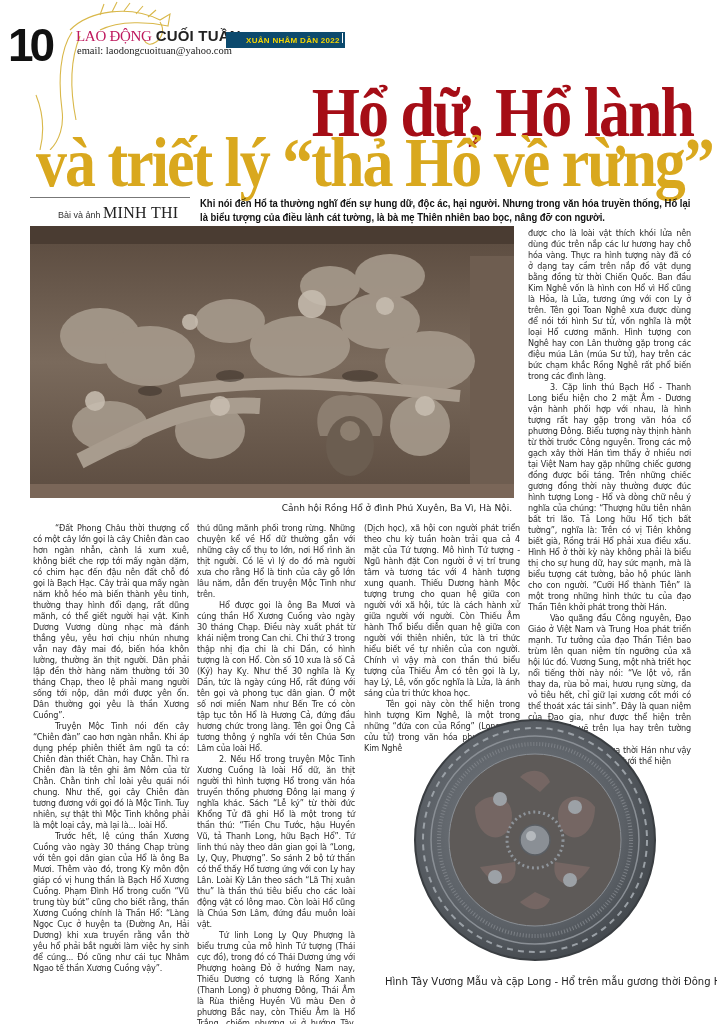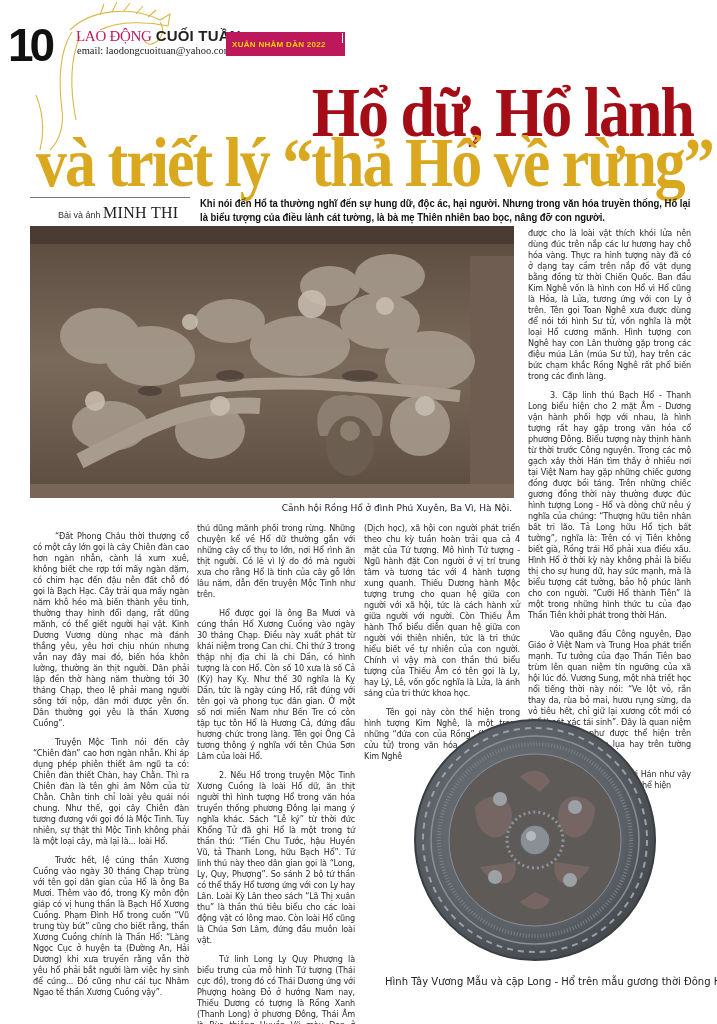--- a/index.html
+++ b/index.html
@@ -6,41 +6,41 @@
   html, body { width:717px; height:1024px; overflow:hidden; background:#ffffff; }
   body { position:relative; font-family:"Liberation Sans", sans-serif; color:#1a1a1a; }
 
   
   .tiger-outline { position:absolute; left:0; top:0; width:190px; height:150px; }
   .page-num { position:absolute; left:8px; top:22px; font-family:"Liberation Sans", sans-serif; font-weight:900; font-size:46px; letter-spacing:-4px; color:#111; line-height:1; }
   .brand { position:absolute; left:76px; top:28px; font-size:15px; line-height:1; white-space:nowrap; }
   .brand .b1 { font-family:"Liberation Serif", serif; color:#be185d; letter-spacing:-0.3px; }
   .brand .b2 { font-family:"Liberation Sans", sans-serif; font-weight:900; color:#222; letter-spacing:0.2px; }
   .email { position:absolute; left:77px; top:45px; font-family:"Liberation Serif", serif; font-size:10.5px; color:#222; }
-  .issue-bar { position:absolute; left:226px; top:32px; width:119px; height:24px; background:#be185d; display:flex; align-items:center; padding-left:6px; }
+  .issue-bar { position:absolute; left:226px; top:32px; width:119px; height:16px; background:#0c4a6e; display:flex; align-items:center; padding-left:20px; }
   .issue-bar span { font-size:8px; font-weight:bold; color:#f4d400; letter-spacing:0.3px; font-family:"Liberation Sans", sans-serif; }
   .issue-bar .sep { position:absolute; right:2px; top:1px; width:1px; height:10px; background:#fff; }
 
   
   .headline-1 { position:absolute; right:24px; top:78px; font-family:"Liberation Serif", serif; font-size:62px; line-height:1; color:#a50d16; letter-spacing:-2px; transform:scaleY(1.12); transform-origin:top right; white-space:nowrap; }
   .headline-2 { position:absolute; left:36px; top:128px; font-family:"Liberation Serif", serif; font-size:62px; line-height:1; color:#d9a81e; letter-spacing:-2px; transform:scaleY(1.12); transform-origin:top left; white-space:nowrap; }
 
   .byline-rule { position:absolute; left:30px; top:197px; width:160px; height:1px; background:#777; }
   .byline { position:absolute; left:58px; top:204px; font-size:9px; color:#333; }
   .byline .author { font-family:"Liberation Serif", serif; font-size:16px; color:#222; letter-spacing:0.3px; }
   .sapo { position:absolute; left:200px; top:197px; width:500px; font-family:"Liberation Sans", sans-serif; font-weight:bold; font-size:10.3px; line-height:14px; color:#111; transform:scaleX(0.92); transform-origin:left top; width:543px; }
 
   
   .photo-top { position:absolute; left:30px; top:226px; width:484px; height:272px; overflow:hidden; background:#6b5a4c; }
   .photo-caption-1 { position:absolute; right:205px; top:503px; font-family:"DejaVu Sans", sans-serif; font-size:9px; color:#222; white-space:nowrap; }
 
   
   .col { position:absolute; font-family:"DejaVu Sans", sans-serif; font-size:8.1px; line-height:11px; color:#2a2a2a; text-align:justify; letter-spacing:-0.15px; }
   .col p { text-indent:0; }
-  .col p.ind { text-indent:22px;margin-top:8px; }
+  .col p.ind { text-indent:22px; }
   .col-1 { left:33px; top:523px; width:156px; }
   .col-2 { left:197px; top:523px; width:158px; }
   .col-3 { left:364px; top:523px; width:156px; }
   .col-4 { left:528px; top:228px; width:163px; }
 
   
   .photo-mirror { position:absolute; left:380px; top:717px; width:310px; height:245px; }
   .photo-caption-2 { position:absolute; left:385px; top:976px; font-family:"DejaVu Sans", sans-serif; font-size:10px; color:#222; white-space:nowrap; }
 </style>
 </head>

